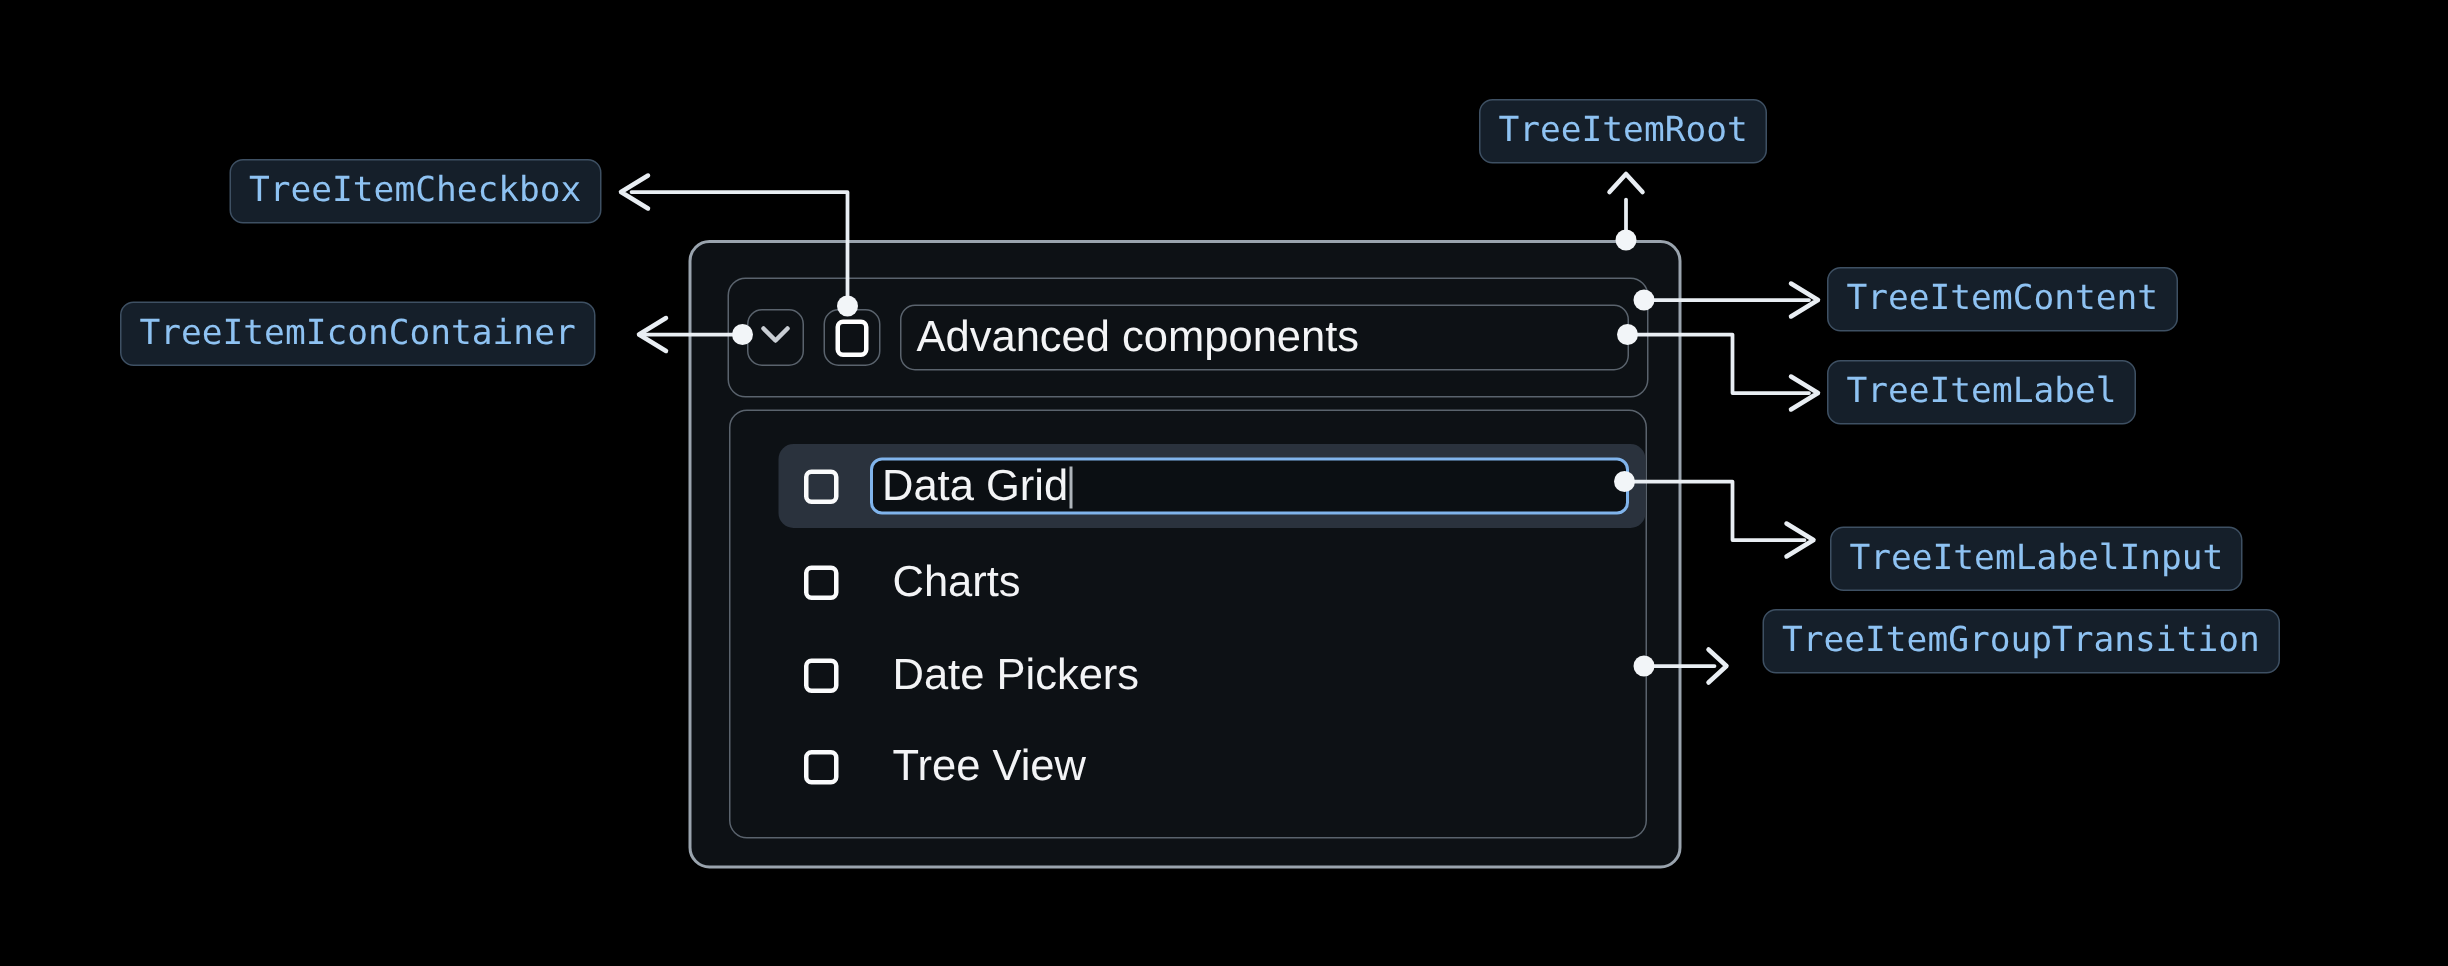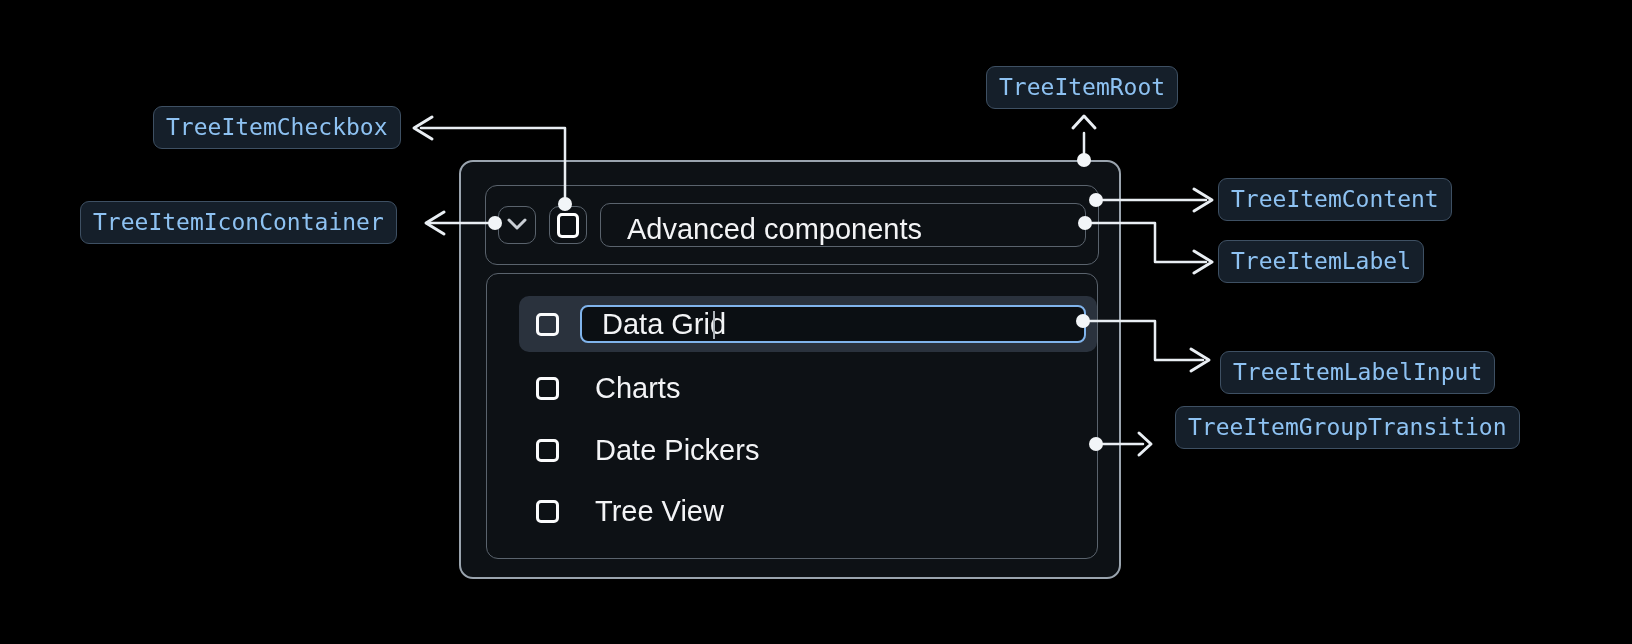--- a/index.html
+++ b/index.html
@@ -68,22 +68,22 @@
   .cb-glyph-header {
     width: 22px; height: 25px;
     border: 3px solid #ffffff;
     border-radius: 5px;
   }
   .label-box {
     flex: 1;
     height: 44px;
     border: 1.5px solid #5a636d;
     border-radius: 10px;
-    display: flex; align-items: flex-end;
-    padding: 0 26px;
+    display: flex; align-items: center;
+    padding: 0 10px;
     color: #f3f4f6;
     font-size: 29px;
   }
 
   .group-box {
     position: absolute;
     left: 25px; top: 111px;
     width: 612px; height: 286px;
     border: 1.5px solid #5a636d;
     border-radius: 12px;
@@ -113,21 +113,21 @@
     background: #0b0f13;
     display: flex; align-items: center;
   }
   .label-input-wrap input {
     width: 100%; height: 100%;
     background: transparent;
     border: none; outline: none;
     color: #f3f4f6;
     font-family: "Liberation Sans", sans-serif;
     font-size: 29px;
-    padding: 0 20px;
+    padding: 0 6px;
   }
   .caret {
     position: absolute;
     left: 131px; top: 4px;
     width: 2px; height: 28px;
     background: #aeb4ba;
     pointer-events: none;
   }
 
   .tree-row {

